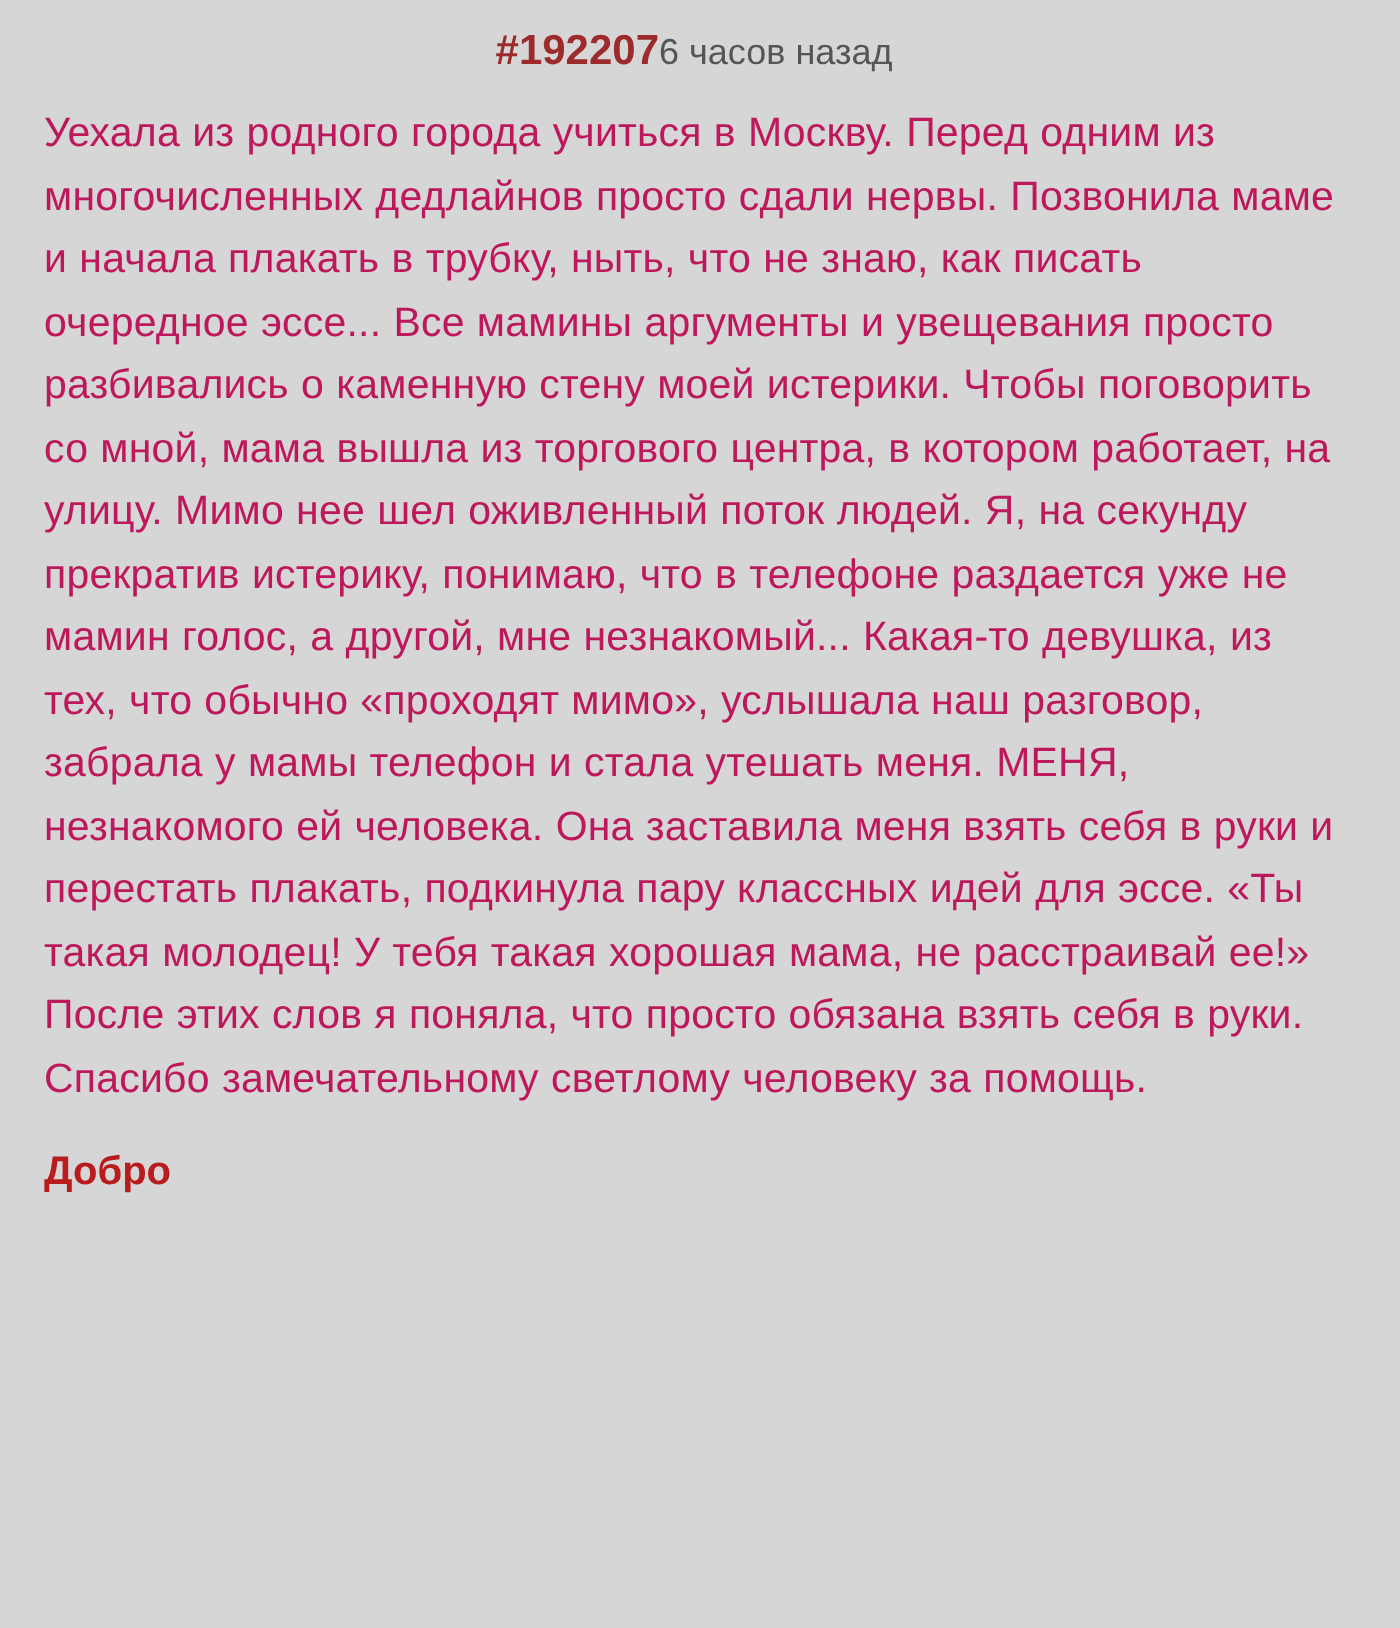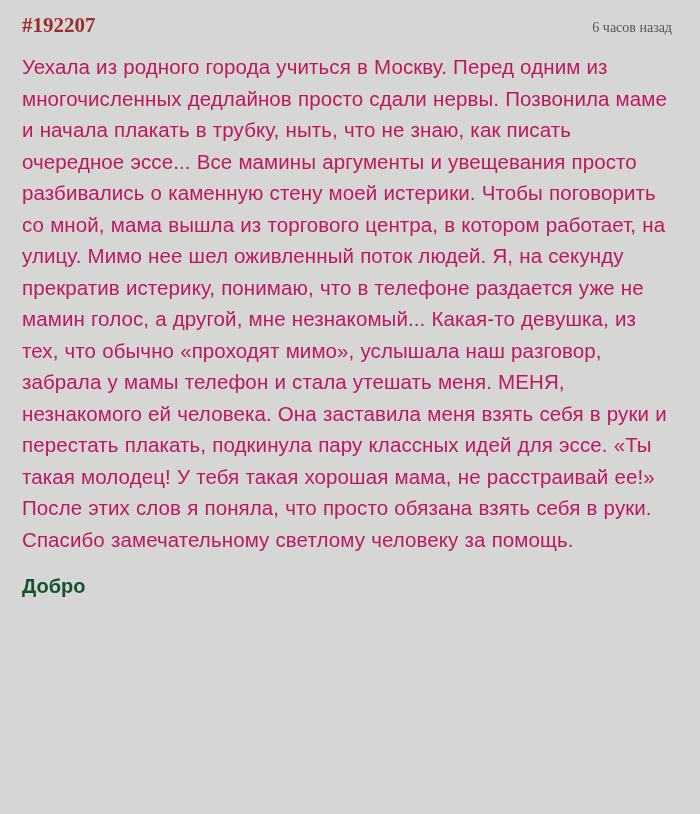--- a/index.html
+++ b/index.html
@@ -19,50 +19,49 @@
     height: 814px;
     box-sizing: border-box;
     padding: 14px 22px 0 22px;
     background: #d6d6d6;
     display: flex;
     flex-direction: column;
   }
   .post-header {
     display: flex;
     align-items: baseline;
-    justify-content: space-between;
+    justify-content: center;
     margin-bottom: 14px;
-    font-family: Liberation Serif, serif;
   }
   .post-id {
     font-size: 21px;
     font-weight: bold;
     color: #9d2b2b;
     letter-spacing: 0px;
     line-height: 1.1;
   }
   .post-time {
-    font-size: 14px;
+    font-size: 18px;
     color: #555555;
     font-weight: normal;
     padding-right: 6px;
   }
   .post-body {
     font-size: 20.5px;
     line-height: 31.5px;
     color: #be185d;
     text-align: left;
     letter-spacing: 0.1px;
     word-spacing: 0.3px;
   }
   .post-tag {
     margin-top: 19px;
     font-size: 20px;
     font-weight: bold;
-    color: #14532d;
+    color: #b91c1c;
     line-height: 1.2;
   }
 </style>
 </head>
 <body>
 
 <div class="post">
   <div class="post-header">
     <span class="post-id">#192207</span>
     <span class="post-time">6 часов назад</span>

